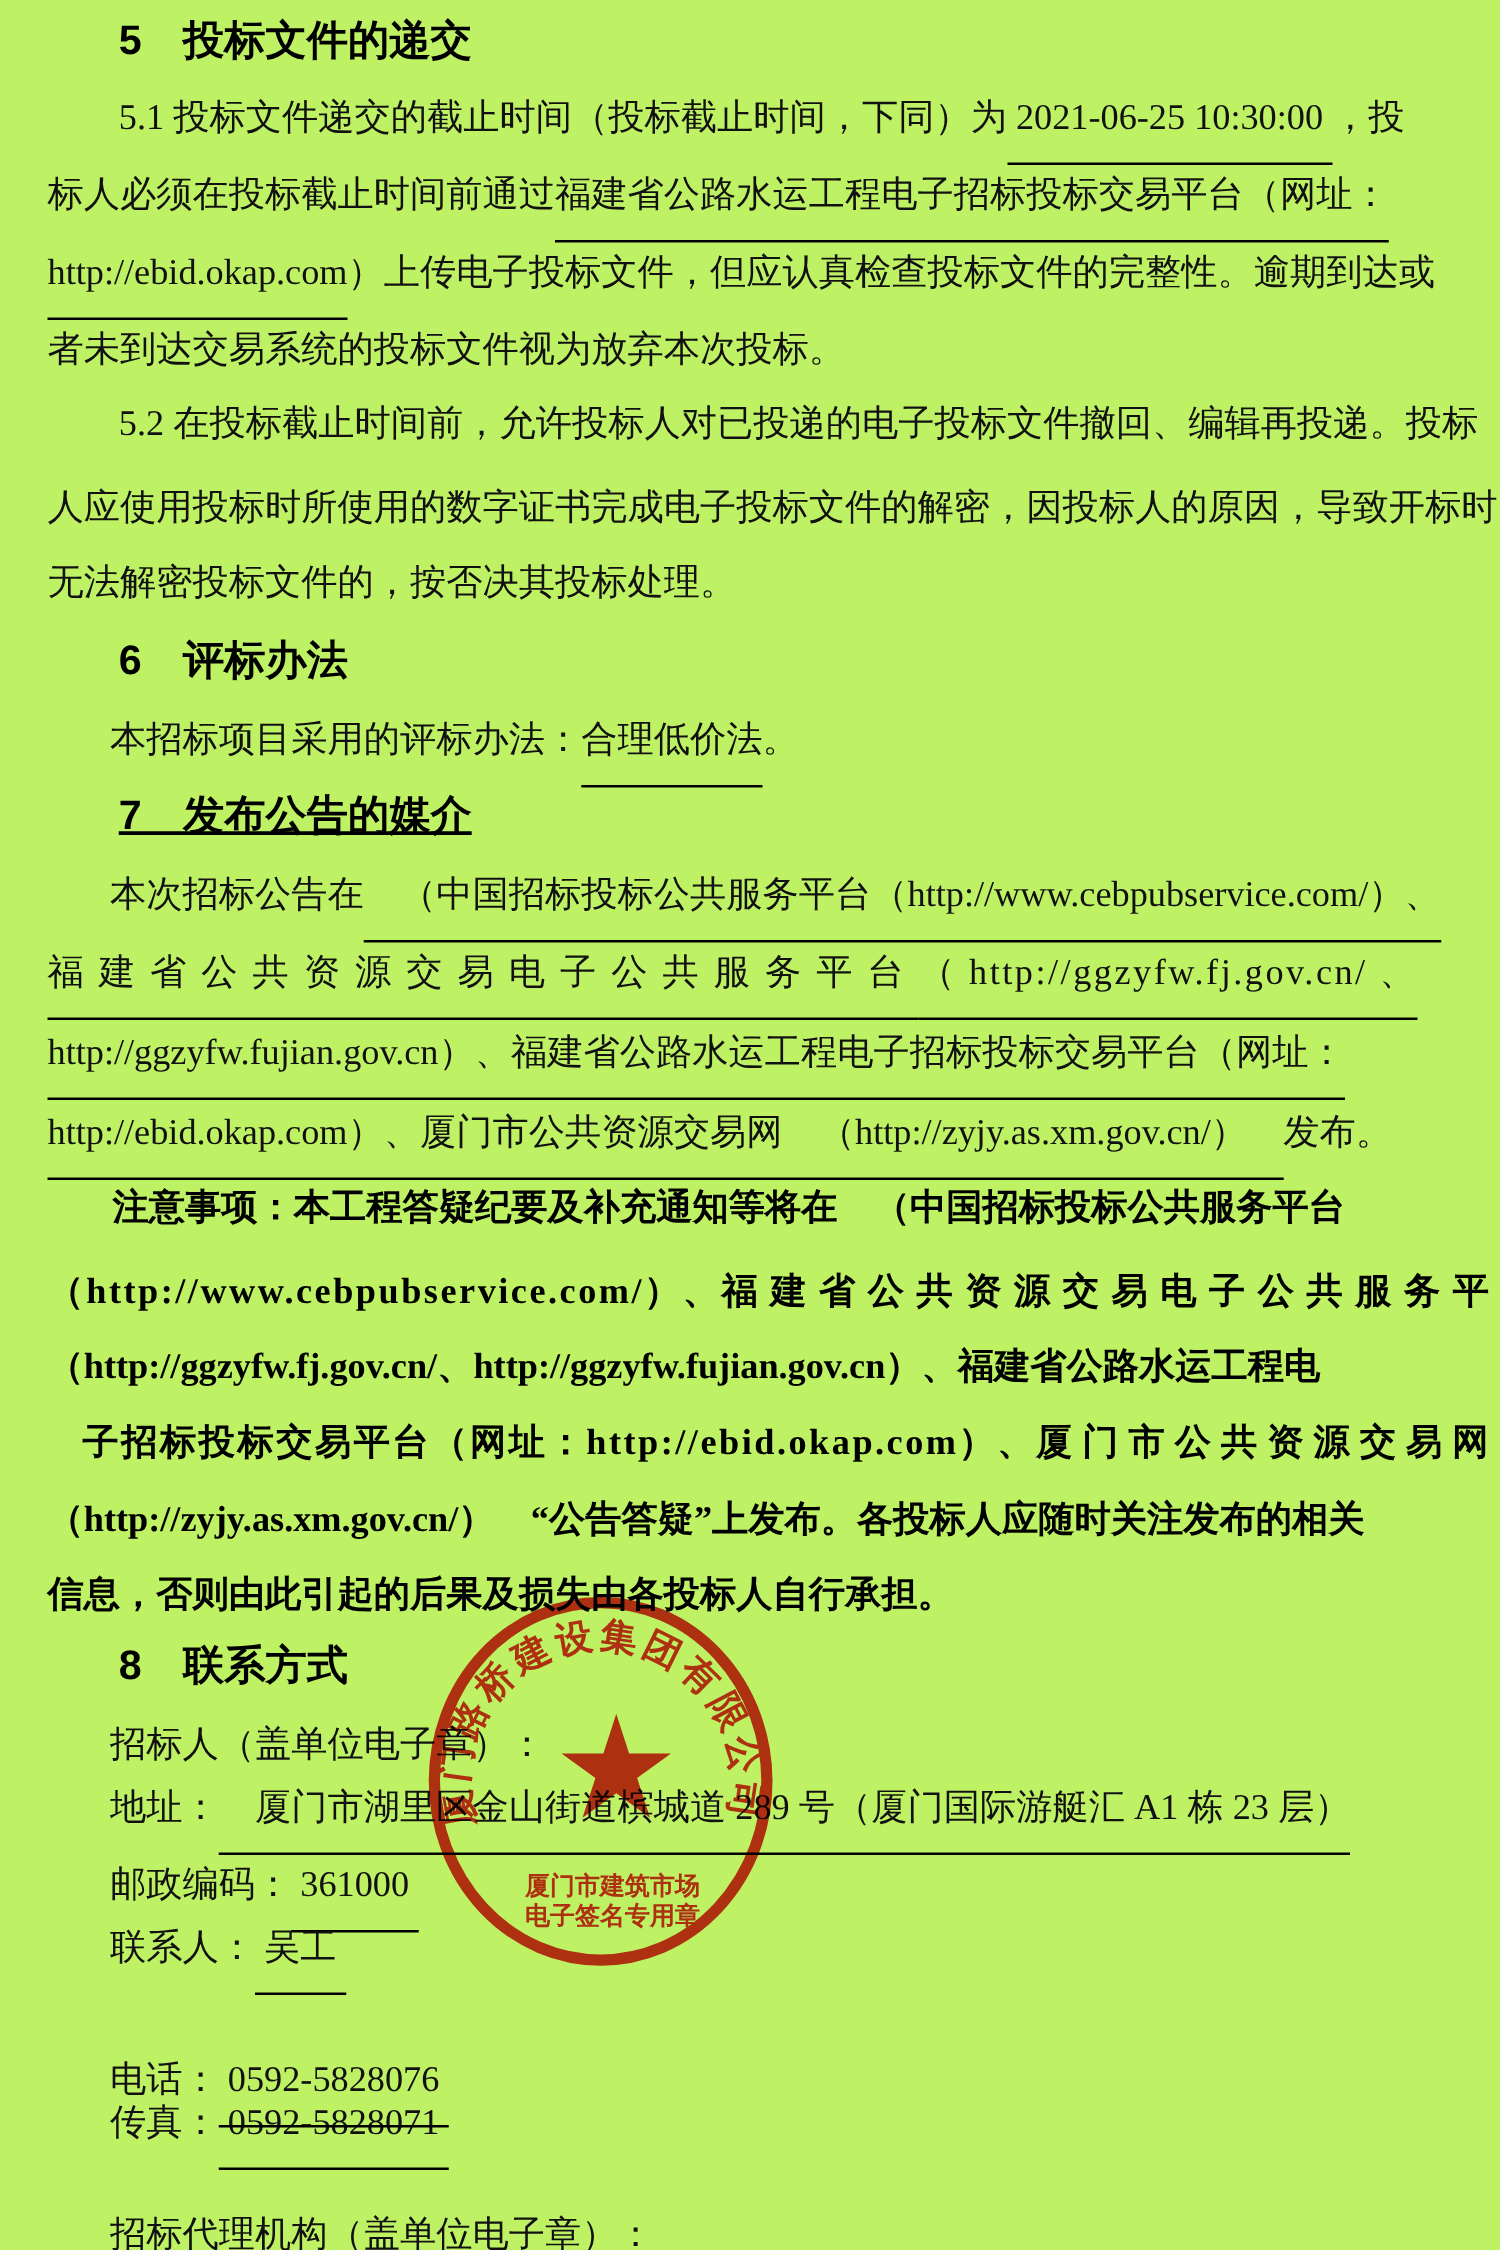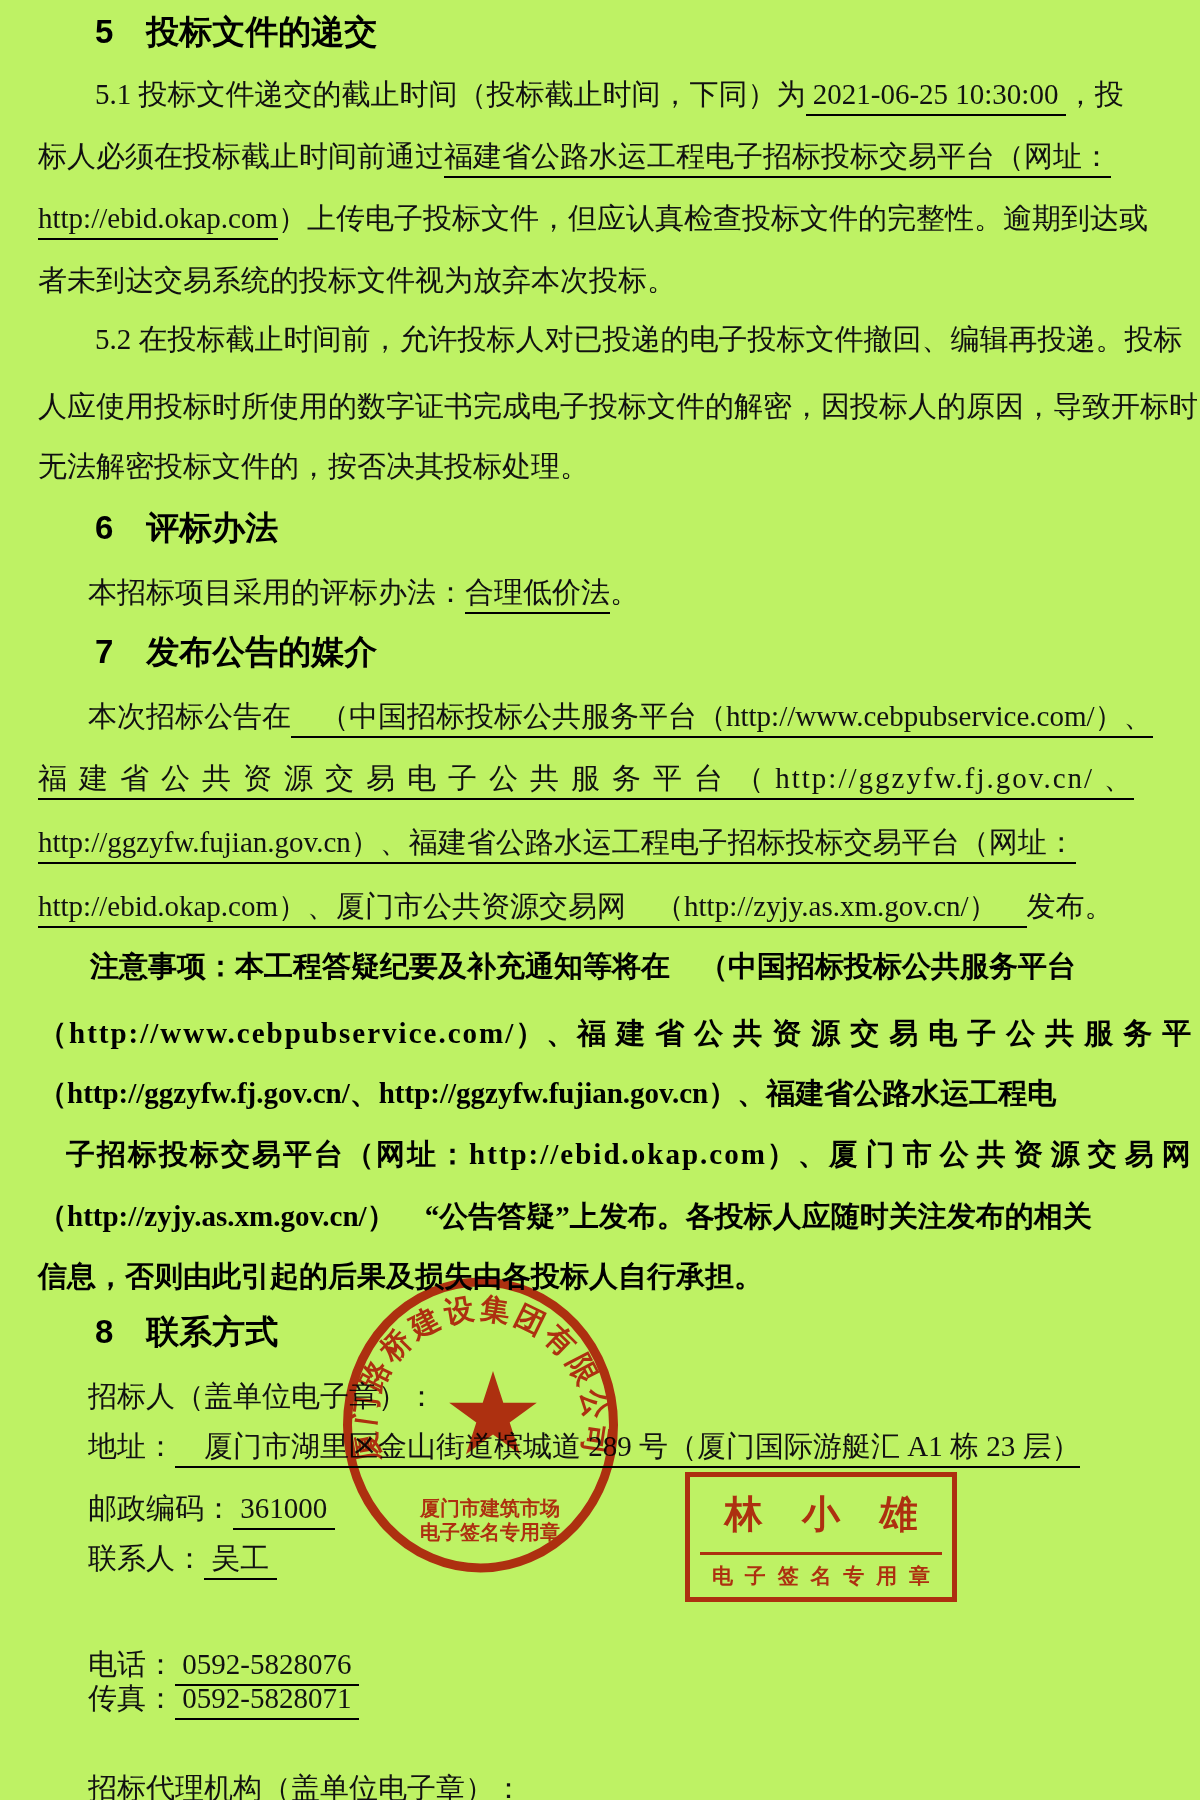--- a/index.html
+++ b/index.html
@@ -3,21 +3,21 @@
 <meta charset="utf-8">
 <style>
   :root{ --red:#e8271b; --ink:#111; }
   html,body{margin:0;padding:0;}
   body{width:1200px;height:1800px;background:#ffffff;overflow:hidden;position:relative;}
   .page{position:absolute;inset:0;background:#bef264;}
   .line{position:absolute;line-height:40px;white-space:pre;color:var(--ink);}
   .p{font-family:"Liberation Serif","DejaVu Serif",serif;font-size:29px;}
   .b{font-family:"Liberation Serif","DejaVu Serif",serif;font-size:29px;font-weight:bold;color:#000;}
   .h{font-family:"Liberation Sans","DejaVu Sans",sans-serif;font-size:33px;font-weight:bold;color:#000;}
-  .u{border-bottom:2px solid #000;padding-bottom:4px;}
+  .u{border-bottom:2px solid #000;padding-bottom:20px;}
   .stamp{position:absolute;mix-blend-mode:multiply;opacity:.95;}
   .round-stamp{left:340px;top:1277px;width:281px;height:300px;}
   .name-stamp{
     left:685px;top:1472px;width:272px;height:130px;box-sizing:border-box;
     border:5px solid var(--red);display:flex;flex-direction:column;background:transparent;
   }
   .name-row{
     flex:1;display:flex;align-items:center;justify-content:center;
     font-family:"Liberation Serif","DejaVu Serif",serif;font-weight:bold;
     font-size:38px;color:var(--red);word-spacing:30px;white-space:pre;
@@ -38,21 +38,21 @@
       <div class="line h" style="left: 95px; top: 12px;"><span>5　投标文件的递交</span></div>
       <div class="line p" style="left: 95px; top: 74px;"><span>5.1 投标文件递交的截止时间（投标截止时间，下同）为</span><span class="u"> 2021-06-25 10:30:00 </span><span>，投</span></div>
       <div class="line p" style="left: 38px; top: 136px;"><span>标人必须在投标截止时间前通过</span><span class="u">福建省公路水运工程电子招标投标交易平台（网址：</span></div>
       <div class="line p" style="left: 38px; top: 198px;"><span class="u">http://ebid.okap.com</span><span>）上传电子投标文件，但应认真检查投标文件的完整性。逾期到达或</span></div>
       <div class="line p" style="left: 38px; top: 260px;"><span>者未到达交易系统的投标文件视为放弃本次投标。</span></div>
       <div class="line p" style="left: 95px; top: 319px;"><span>5.2 在投标截止时间前，允许投标人对已投递的电子投标文件撤回、编辑再投递。投标</span></div>
       <div class="line p" style="left: 38px; top: 386px;"><span>人应使用投标时所使用的数字证书完成电子投标文件的解密，因投标人的原因，导致开标时</span></div>
       <div class="line p" style="left: 38px; top: 446px;"><span>无法解密投标文件的，按否决其投标处理。</span></div>
       <div class="line h" style="left: 95px; top: 508px;"><span>6　评标办法</span></div>
       <div class="line p" style="left: 88px; top: 572px;"><span>本招标项目采用的评标办法：</span><span class="u">合理低价法</span><span>。</span></div>
-      <div class="line h" style="left: 95px; top: 632px;"><span>7　发布公告的媒介</span></div>
+      <div class="line h" style="left: 95px; top: 632px; text-decoration: underline;"><span>7　发布公告的媒介</span></div>
       <div class="line p" style="left: 88px; top: 696px;"><span>本次招标公告在</span><span class="u">　（中国招标投标公共服务平台（http://www.cebpubservice.com/）、</span></div>
       <div class="line p" style="left: 38px; top: 758px;"><span class="u" style="letter-spacing: 12px;">福建省公共资源交易电子公共服务平台</span><span class="u" style="letter-spacing: 2px;">（ http://ggzyfw.fj.gov.cn/ 、</span></div>
       <div class="line p" style="left: 38px; top: 822px;"><span class="u">http://ggzyfw.fujian.gov.cn）、福建省公路水运工程电子招标投标交易平台（网址：</span></div>
       <div class="line p" style="left: 38px; top: 886px;"><span class="u">http://ebid.okap.com）、厦门市公共资源交易网　（http://zyjy.as.xm.gov.cn/）　</span><span>发布。</span></div>
       <div class="line b" style="left: 90px; top: 946px;"><span>注意事项：本工程答疑纪要及补充通知等将在　（中国招标投标公共服务平台</span></div>
       <div class="line b" style="left: 38px; top: 1013px;"><span style="letter-spacing: 2px;">（http://www.cebpubservice.com/）、</span><span style="letter-spacing: 10px;">福建省公共资源交易电子公共服务平台</span></div>
       <div class="line b" style="left: 38px; top: 1073px;"><span>（http://ggzyfw.fj.gov.cn/、http://ggzyfw.fujian.gov.cn）、福建省公路水运工程电</span></div>
       <div class="line b" style="left: 38px; top: 1134px; margin-left: 28px;"><span style="letter-spacing: 2px;">子招标投标交易平台（网址：http://ebid.okap.com）、</span><span style="letter-spacing: 8px;">厦门市公共资源交易网</span></div>
       <div class="line b" style="left: 38px; top: 1196px;"><span>（http://zyjy.as.xm.gov.cn/）　“公告答疑”上发布。各投标人应随时关注发布的相关</span></div>
       <div class="line b" style="left: 38px; top: 1256px; text-align: center;"><span>信息，否则由此引起的后果及损失由各投标人自行承担。</span></div>
@@ -70,19 +70,14 @@
     <ellipse cx="140.5" cy="148" rx="133" ry="143" fill="none" stroke="#e8271b" stroke-width="9"></ellipse>
     <path id="sealArc" d="M 40.9 184.3 A 106 106 0 1 1 240.1 184.3" fill="none"></path>
     <text fill="#e8271b" font-size="30" font-weight="bold" letter-spacing="4" font-family="Liberation Serif, DejaVu Serif, serif">
       <textPath href="#sealArc" startOffset="2" textLength="400" lengthAdjust="spacingAndGlyphs">厦门路桥建设集团有限公司</textPath>
     </text>
     <polygon fill="#e8271b" points="153,94 163.3,125.8 196.8,125.8 169.7,145.4 180,177.2 153,157.6 126,177.2 136.3,145.4 109.2,125.8 142.7,125.8"></polygon>
     <text x="150" y="238" text-anchor="middle" fill="#e8271b" font-size="20" font-weight="bold" font-family="Liberation Sans, DejaVu Sans, sans-serif">厦门市建筑市场</text>
     <text x="150" y="262" text-anchor="middle" fill="#e8271b" font-size="20" font-weight="bold" font-family="Liberation Sans, DejaVu Sans, sans-serif">电子签名专用章</text>
   </svg>
 
-  <div class="stamp name-stamp">
-    <div class="name-row">林 小 雄</div>
-    <div class="name-divider"></div>
-    <div class="caption-row">电 子 签 名 专 用 章</div>
-  </div>
 
 </div>
 
 </body></html>

